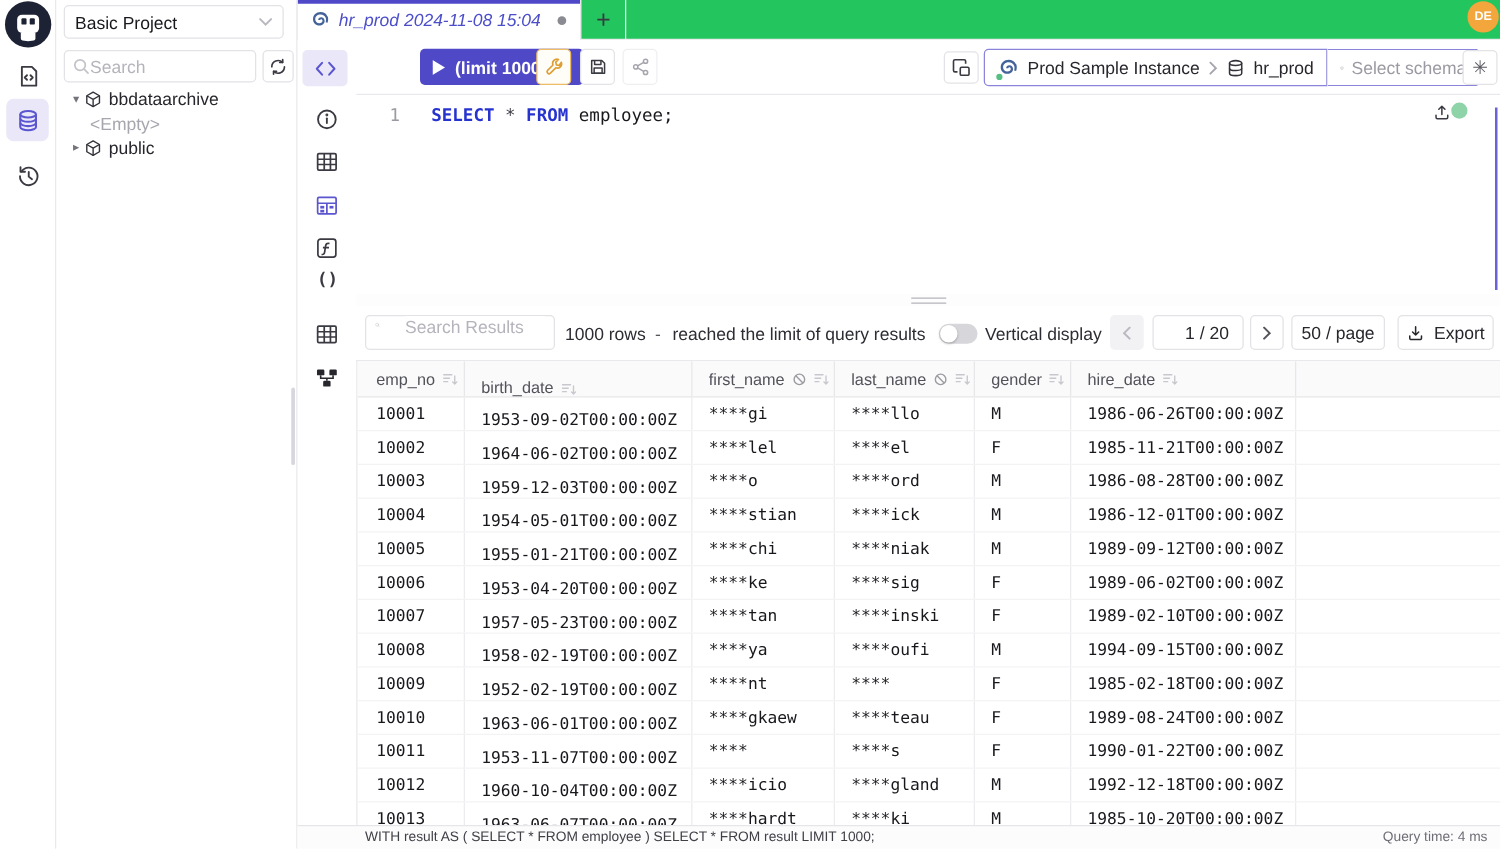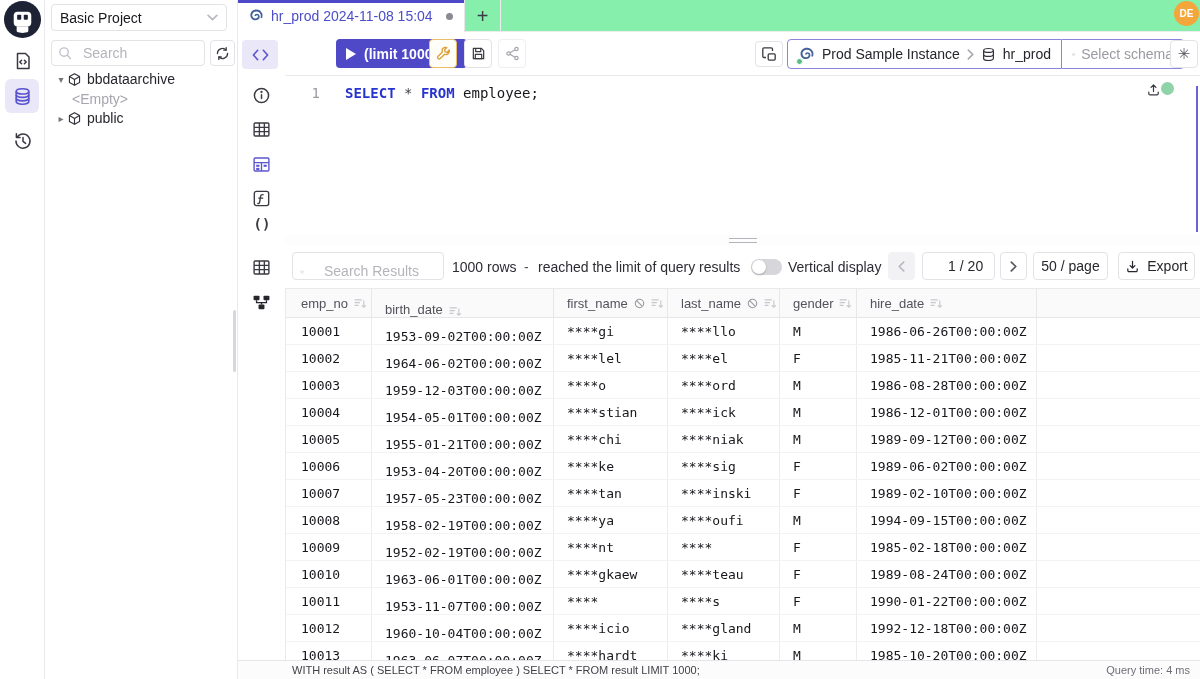--- a/index.html
+++ b/index.html
@@ -11,32 +11,32 @@
   
   #rail { left:0; top:0; width:45px; height:679px; border-right:1px solid #e9e9ed; background:#fff; z-index:6; }
   #logo { left:3px; top:0; width:39px; height:39px; }
   .rail-icon { left:13px; width:20px; height:20px; cursor:pointer; }
   #rail-db-box { left:5px; top:79px; width:34px; height:34px; background:#e9e7f8; border-radius:6px; display:flex; align-items:center; justify-content:center; cursor:pointer; }
 
   
   #tree-panel { left:45px; top:0; width:193px; height:679px; border-right:1px solid #e9e9ed; background:#fff; z-index:5; }
   #project-select { left:6px; top:4px; width:176px; height:27px; border:1px solid #e2e2e7; border-radius:4px; display:flex; align-items:center; padding:0 8px; justify-content:space-between; cursor:pointer; background:#fff; }
   #project-select span { font-size:14px; color:#17171c; }
-  #tree-search { left:6px; top:40px; width:154px; height:26px; border:1px solid #e2e2e7; border-radius:4px; display:flex; align-items:center; padding:0 6px; gap:11px; background:#fff; }
+  #tree-search { left:6px; top:40px; width:154px; height:26px; border:1px solid #e2e2e7; border-radius:4px; display:flex; align-items:center; padding:0 6px; gap:0; background:#fff; }
   #tree-search input { border:none; outline:none; width:110px; font-size:14px; font-family:"Liberation Sans",sans-serif; color:#33333a; background:transparent; }
   #tree-search input::placeholder { color:#b4b4bc; }
   #tree-refresh { left:165px; top:40px; width:25px; height:26px; border:1px solid #e2e2e7; border-radius:4px; display:flex; align-items:center; justify-content:center; cursor:pointer; background:#fff; }
   .tree-row { left:0; width:193px; height:20px; display:flex; align-items:center; cursor:pointer; }
   .tree-caret { width:12px; text-align:center; color:#74747c; font-size:10px; margin-left:10px; }
   .tree-label { font-size:14px; color:#26262c; margin-left:5px; }
   .tree-empty { font-size:14px; color:#a6a6ae; margin-left:27px; }
   #tree-scrollbar { left:188px; top:310px; width:3px; height:62px; background:#d7d7dd; border-radius:2px; }
 
   
-  #tabbar { left:238px; top:0; right:0; height:32px; border-bottom:1px solid #ededf0; background:#86efac; }
+  #tabbar { left:238px; top:0; right:0; height:32px; border-bottom:1px solid #ededf0; background:#22c55e;font-style:italic; }
   #tab-active { position:absolute; left:0; top:0; width:227px; height:32px; background:#fff; border-right:1px solid #e7e7ea; display:flex; align-items:center; padding:0 10px; gap:7px; cursor:pointer; }
   #tab-active::before { content:""; position:absolute; left:0; top:0; right:0; height:3px; background:#4f49c8; }
   #tab-title { color:#4b4ec8; font-size:14px; white-space:nowrap; }
   #tab-dot { width:7px; height:7px; border-radius:50%; background:#8a8a92; margin-left:6px; }
   #new-tab-btn { position:absolute; left:227px; top:0; width:36px; height:32px; border-right:1px solid #ededf0; display:flex; align-items:center; justify-content:center; font-size:20px; color:#3a3a42; cursor:pointer; }
   #avatar { left:1174px; top:1px; width:25px; height:25px; border-radius:50%; background:#f2a63b; color:#fff; font-size:10px; font-weight:bold; display:flex; align-items:center; justify-content:center; cursor:pointer; z-index:9; }
 
   
   #toolbar { left:238px; top:32px; right:0; height:44px; background:#fff; }
   #toolbar-hr { left:285px; top:75px; right:0; height:1px; background:#e9e9ed; }
@@ -72,21 +72,21 @@
   #editor-status-dot { left:1161px; top:82px; width:13px; height:13px; border-radius:50%; background:#8fd3a8; z-index:4; }
   #editor-scroll { left:1196px; top:86px; width:2px; height:146px; background:#6a63d8; z-index:4; }
 
   
   #divider { left:285px; top:235px; right:0; height:10px; background:#fdfdfe; cursor:row-resize; }
   #divider .grip { position:absolute; left:50%; top:3px; width:28px; margin-left:-14px; border-top:1.5px solid #b4b4bb; }
   #divider .grip2 { top:6.5px; }
 
   
   #res-toolbar { left:285px; top:245px; right:0; height:43px; background:#fff; display:block; }
-  #res-search { position:absolute; left:7px; top:7px; width:152px; height:28px; border:1px solid #e2e2e7; border-radius:4px; display:flex; align-items:flex-end; padding:0 7px; gap:20px; }
+  #res-search { position:absolute; left:7px; top:7px; width:152px; height:28px; border:1px solid #e2e2e7; border-radius:4px; display:flex; align-items:flex-start; padding:0 7px; gap:20px; }
   #res-search input { border:none; outline:none; width:112px; font-size:14px; font-family:"Liberation Sans",sans-serif; color:#33333a; }
   #res-search input::placeholder { color:#b4b4bc; }
   #rows-count { position:absolute; left:167px; top:14px; font-size:14px; color:#2c2c33; }
   #rows-dash { position:absolute; left:239px; top:14px; font-size:14px; color:#55555c; }
   #limit-note { position:absolute; left:253px; top:14px; font-size:14px; color:#2c2c33; }
   #toggle { position:absolute; left:466px; top:14px; width:31px; height:16px; background:#d6d6db; border-radius:9px; cursor:pointer; }
   #toggle .knob { position:absolute; left:1px; top:1px; width:14px; height:14px; border-radius:50%; background:#fff; box-shadow:0 1px 2px rgba(0,0,0,.25); }
   #vertical-label { position:absolute; left:503px; top:14px; font-size:14px; color:#2c2c33; }
   #page-prev { position:absolute; left:603px; top:7px; width:27px; height:28px; background:#f2f2f5; border-radius:4px; display:flex; align-items:center; justify-content:center; cursor:default; }
   #page-box { position:absolute; left:637px; top:7px; width:73px; height:28px; border:1px solid #e2e2e7; border-radius:4px; display:flex; align-items:center; justify-content:center; gap:4px; font-size:14px; color:#26262c; }

